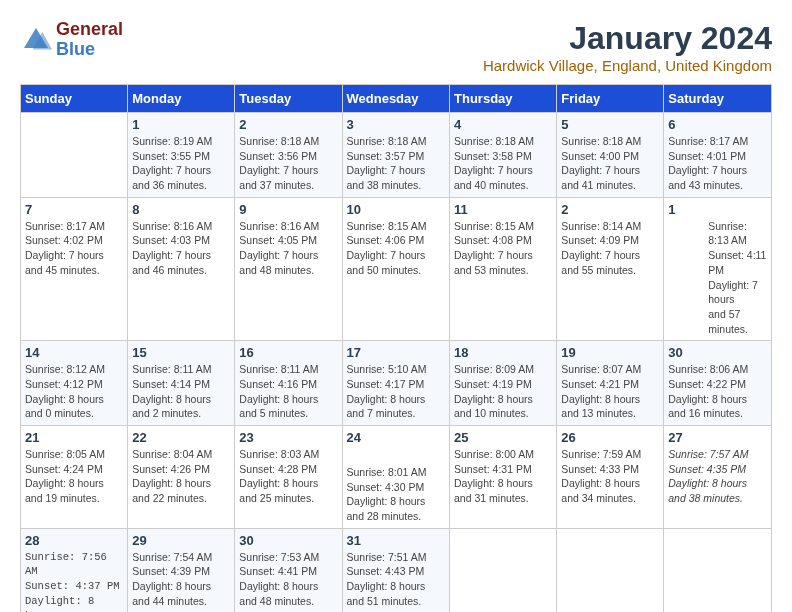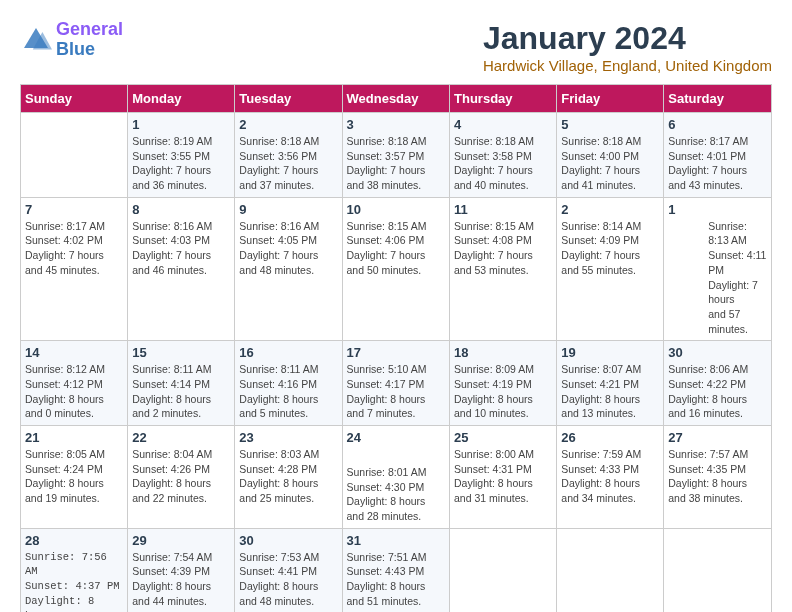--- a/index.html
+++ b/index.html
@@ -20,46 +20,46 @@
       display: flex;
       align-items: center;
     }
     .logo-text {
       font-size: 18px;
       font-weight: bold;
       color: #2c3e50;
       line-height: 1.1;
     }
     .logo-text span {
-      color: #8b5cf6;
+      color: #7f1d1d;
     }
     .logo-icon {
       width: 32px;
       height: 32px;
       margin-right: 4px;
     }
     .title-block {
-      text-align: left;
+      text-align: right;
     }
     .month-year {
       font-size: 32px;
       font-weight: bold;
       color: #2c3e50;
     }
     .location {
       font-size: 15px;
       color: #a16207;
     }
     table {
       width: 100%;
       border-collapse: collapse;
       font-size: 11px;
     }
     thead tr th {
-      background: #be185d;
+      background: #1d4ed8;
       color: #fff;
       padding: 6px 4px;
       text-align: left;
       font-size: 13px;
       font-weight: bold;
       border: 1px solid #ccc;
     }
     tbody tr td {
       border: 1px solid #ccc;
       padding: 4px;
@@ -308,21 +308,21 @@
         </td>
         <td>
           <span class="day-num">26</span>
           <div class="day-info" style="white-space: pre-line;">Sunrise: 7:59 AM
 Sunset: 4:33 PM
 Daylight: 8 hours
 and 34 minutes.</div>
         </td>
         <td>
           <span class="day-num">27</span>
-          <div class="day-info" style="white-space: pre-line;">Sunrise: 7:57 AM
+          <div class="day-info" style="white-space: pre-line; font-style: italic;">Sunrise: 7:57 AM
 Sunset: 4:35 PM
 Daylight: 8 hours
 and 38 minutes.</div>
         </td>
       </tr>
       <tr>
         <td>
           <span class="day-num">28</span>
           <div class="day-info" style="white-space: pre-line; font-family: Liberation Mono, monospace;">Sunrise: 7:56 AM
 Sunset: 4:37 PM

